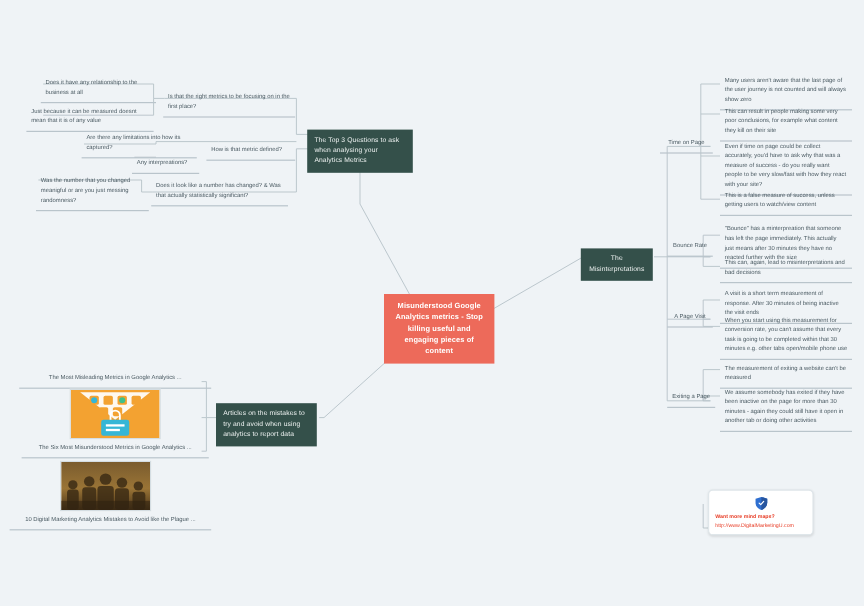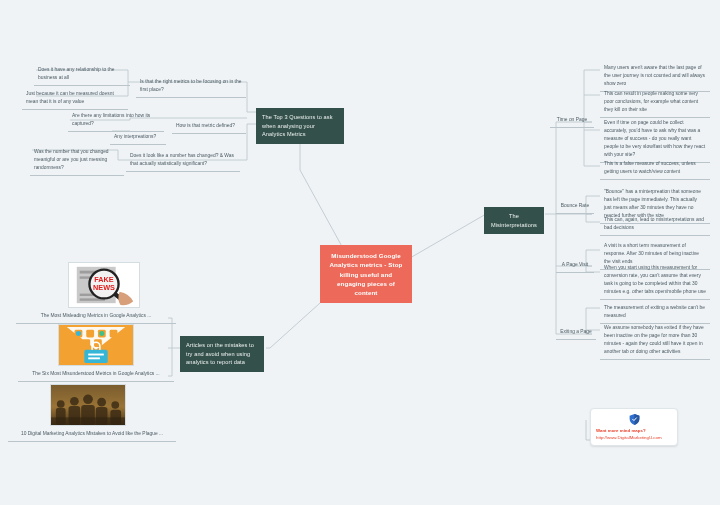--- a/index.html
+++ b/index.html
@@ -203,35 +203,20 @@
   <div class="node leaf" style="left:600px;top:240px;width:110px;">A visit is a short term measurement of response. After 30 minutes of being inactive the visit ends</div>
 
   <div class="node leaf" style="left:600px;top:262px;width:110px;">When you start using this measurement for conversion rate, you can't assume that every task is going to be completed within that 30 minutes e.g. other tabs open/mobile phone use</div>
 
   <div class="node leaf" style="left:600px;top:302px;width:110px;">The measurement of exiting a website can't be measured</div>
 
   <div class="node leaf" style="left:600px;top:322px;width:110px;">We assume somebody has exited if they have been inactive on the page for more than 30 minutes - again they could still have it open in another tab or doing other activities</div>
 
   <div class="node teal" style="left:180px;top:336px;width:84px;">Articles on the mistakes to try and avoid when using analytics to report data</div>
 
-  <div class="node card" style="left:68px;top:262px;width:72px;height:46px;">
-    <svg class="thumb" viewBox="0 0 72 46" preserveAspectRatio="none">
-      <rect width="72" height="46" fill="#ffffff"></rect>
-      <rect x="8" y="4" width="40" height="38" fill="#c9c9c9"></rect>
-      <rect x="11" y="8" width="34" height="3" fill="#9d9d9d"></rect>
-      <rect x="11" y="14" width="30" height="2.5" fill="#9d9d9d"></rect>
-      <rect x="11" y="32" width="33" height="2.5" fill="#9d9d9d"></rect>
-      <rect x="11" y="37" width="26" height="2.5" fill="#9d9d9d"></rect>
-      <circle cx="36" cy="22" r="15" fill="#f2f2f2" stroke="#222" stroke-width="2.4"></circle>
-      <text x="36" y="20" font-family="Liberation Sans, sans-serif" font-size="7.5" font-weight="bold" fill="#e01b1b" text-anchor="middle">FAKE</text>
-      <text x="36" y="28" font-family="Liberation Sans, sans-serif" font-size="7.5" font-weight="bold" fill="#e01b1b" text-anchor="middle">NEWS</text>
-      <rect x="48" y="30" width="16" height="4.5" rx="2" fill="#222" transform="rotate(40 48 30)"></rect>
-      <path d="M52,30 q10,2 14,10 q-5,5 -13,4 q-4,-6 -1,-14 Z" fill="#d8a07a"></path>
-    </svg>
-  </div>
   <div class="node caption" style="left:16px;top:310px;width:160px;">The Most Misleading Metrics in Google Analytics ...</div>
 
   <div class="node card" style="left:58px;top:324px;width:76px;height:42px;">
     <svg class="thumb" viewBox="0 0 76 42" preserveAspectRatio="none">
       <rect width="76" height="42" fill="#f3a231"></rect>
       <polygon points="8,2 68,2 38,26" fill="#ffffff" opacity=".92"></polygon>
       <g fill="#f3a231">
         <rect x="16" y="5" width="8" height="8" rx="1.5"></rect>
         <rect x="28" y="5" width="8" height="8" rx="1.5"></rect>
         <rect x="40" y="5" width="8" height="8" rx="1.5"></rect>

